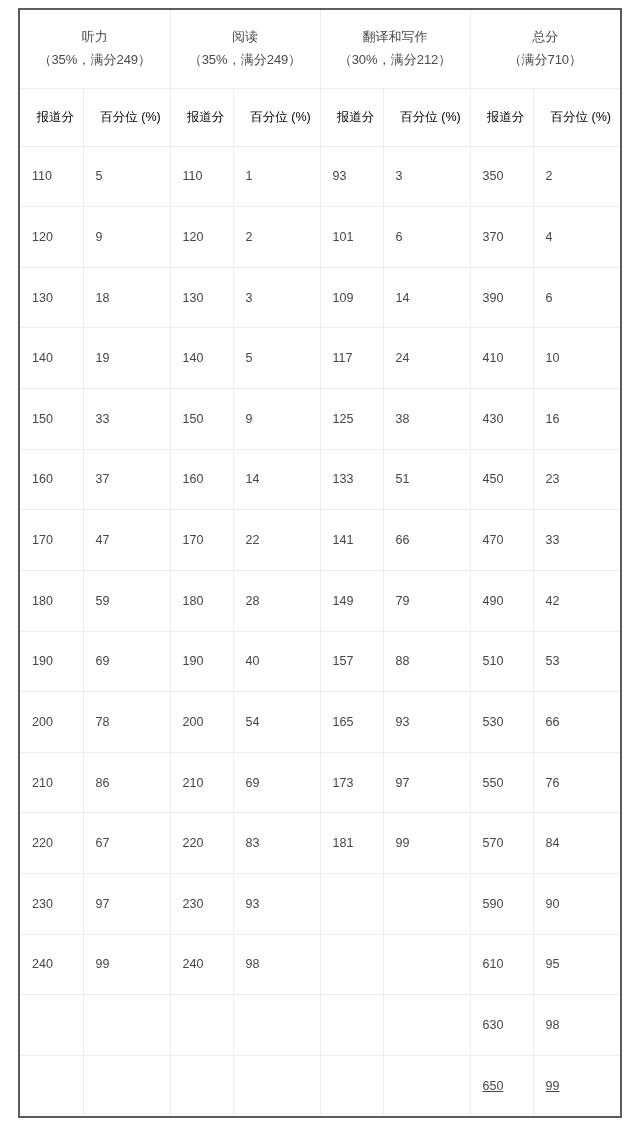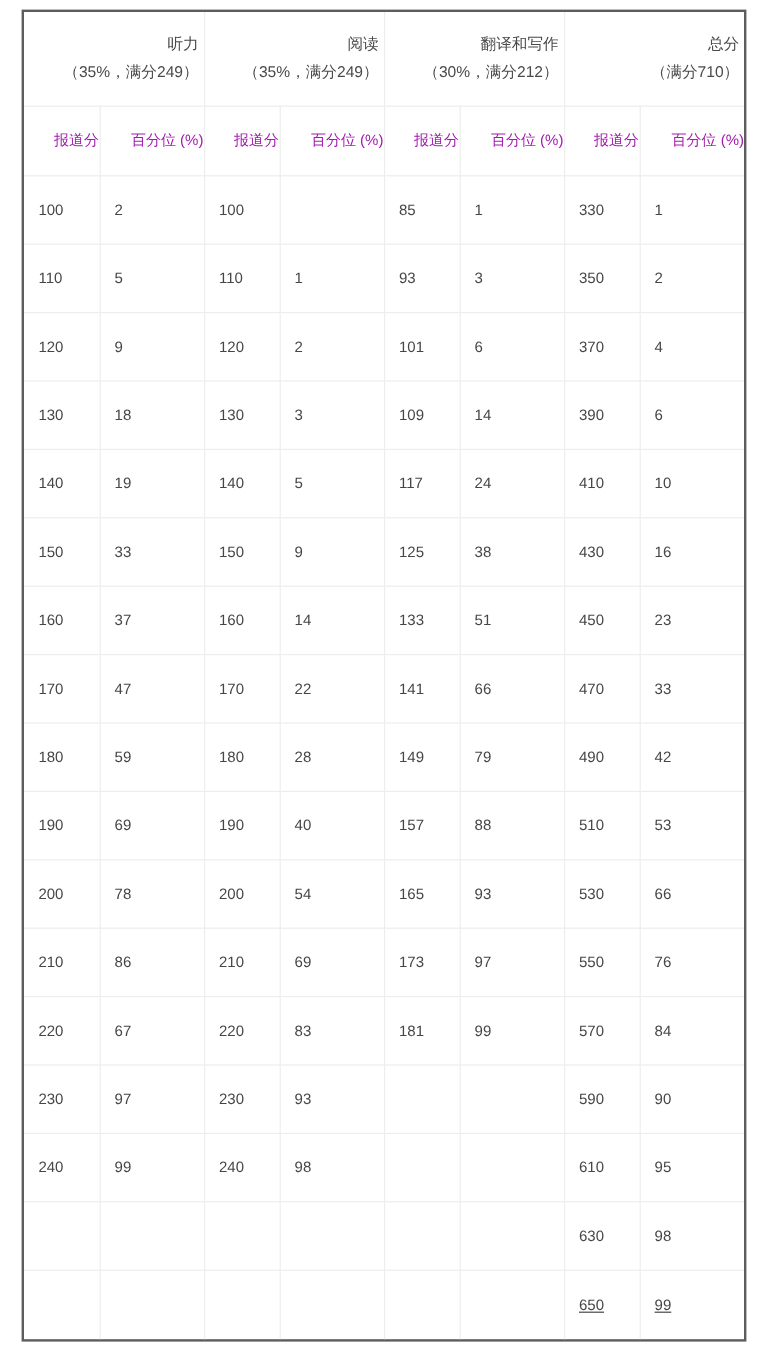--- a/index.html
+++ b/index.html
@@ -36,39 +36,39 @@
     table-layout: fixed;
   }
 
   
   table.score-table thead tr.group-row th {
     height: 78px;
     border-right: 1px solid #ededed;
     border-bottom: 1px solid #ededed;
     font-weight: normal;
     color: #4a4a4a;
-    text-align: right;
+    text-align: center;
     vertical-align: middle;
     padding: 0 4px;
     line-height: 1.75;
   }
   table.score-table thead tr.group-row th:last-child { border-right: none; margin-left: 13px; }
 
   .grp-title { font-size: 13px; display: block; }
   .grp-sub   { font-size: 13px; display: block; }
 
   
   table.score-table thead tr.sub-row th {
     height: 58px;
     border-right: 1px solid #ededed;
     border-bottom: 1px solid #ededed;
     font-weight: normal;
-    color: #a21caf;
+    color: #000000;
     font-size: 12.5px;
-    text-align: right;
+    text-align: center;
     vertical-align: middle;
     padding: 0 0 0 8px;
     white-space: nowrap;
   }
   table.score-table thead tr.sub-row th:last-child { border-right: none; }
 
   
   table.score-table tbody td {
     height: 57px;
     border-right: 1px solid #ededed;
@@ -131,30 +131,20 @@
           <th>百分位 (%)</th>
           <th>报道分</th>
           <th>百分位 (%)</th>
           <th>报道分</th>
           <th>百分位 (%)</th>
         </tr>
       </thead>
 
       <tbody id="table-body">
           <tr>
-            <td>100</td>
-            <td>2</td>
-            <td>100</td>
-            <td></td>
-            <td>85</td>
-            <td>1</td>
-            <td>330</td>
-            <td>1</td>
-          </tr>
-          <tr>
             <td>110</td>
             <td>5</td>
             <td>110</td>
             <td>1</td>
             <td>93</td>
             <td>3</td>
             <td>350</td>
             <td>2</td>
           </tr>
           <tr>

